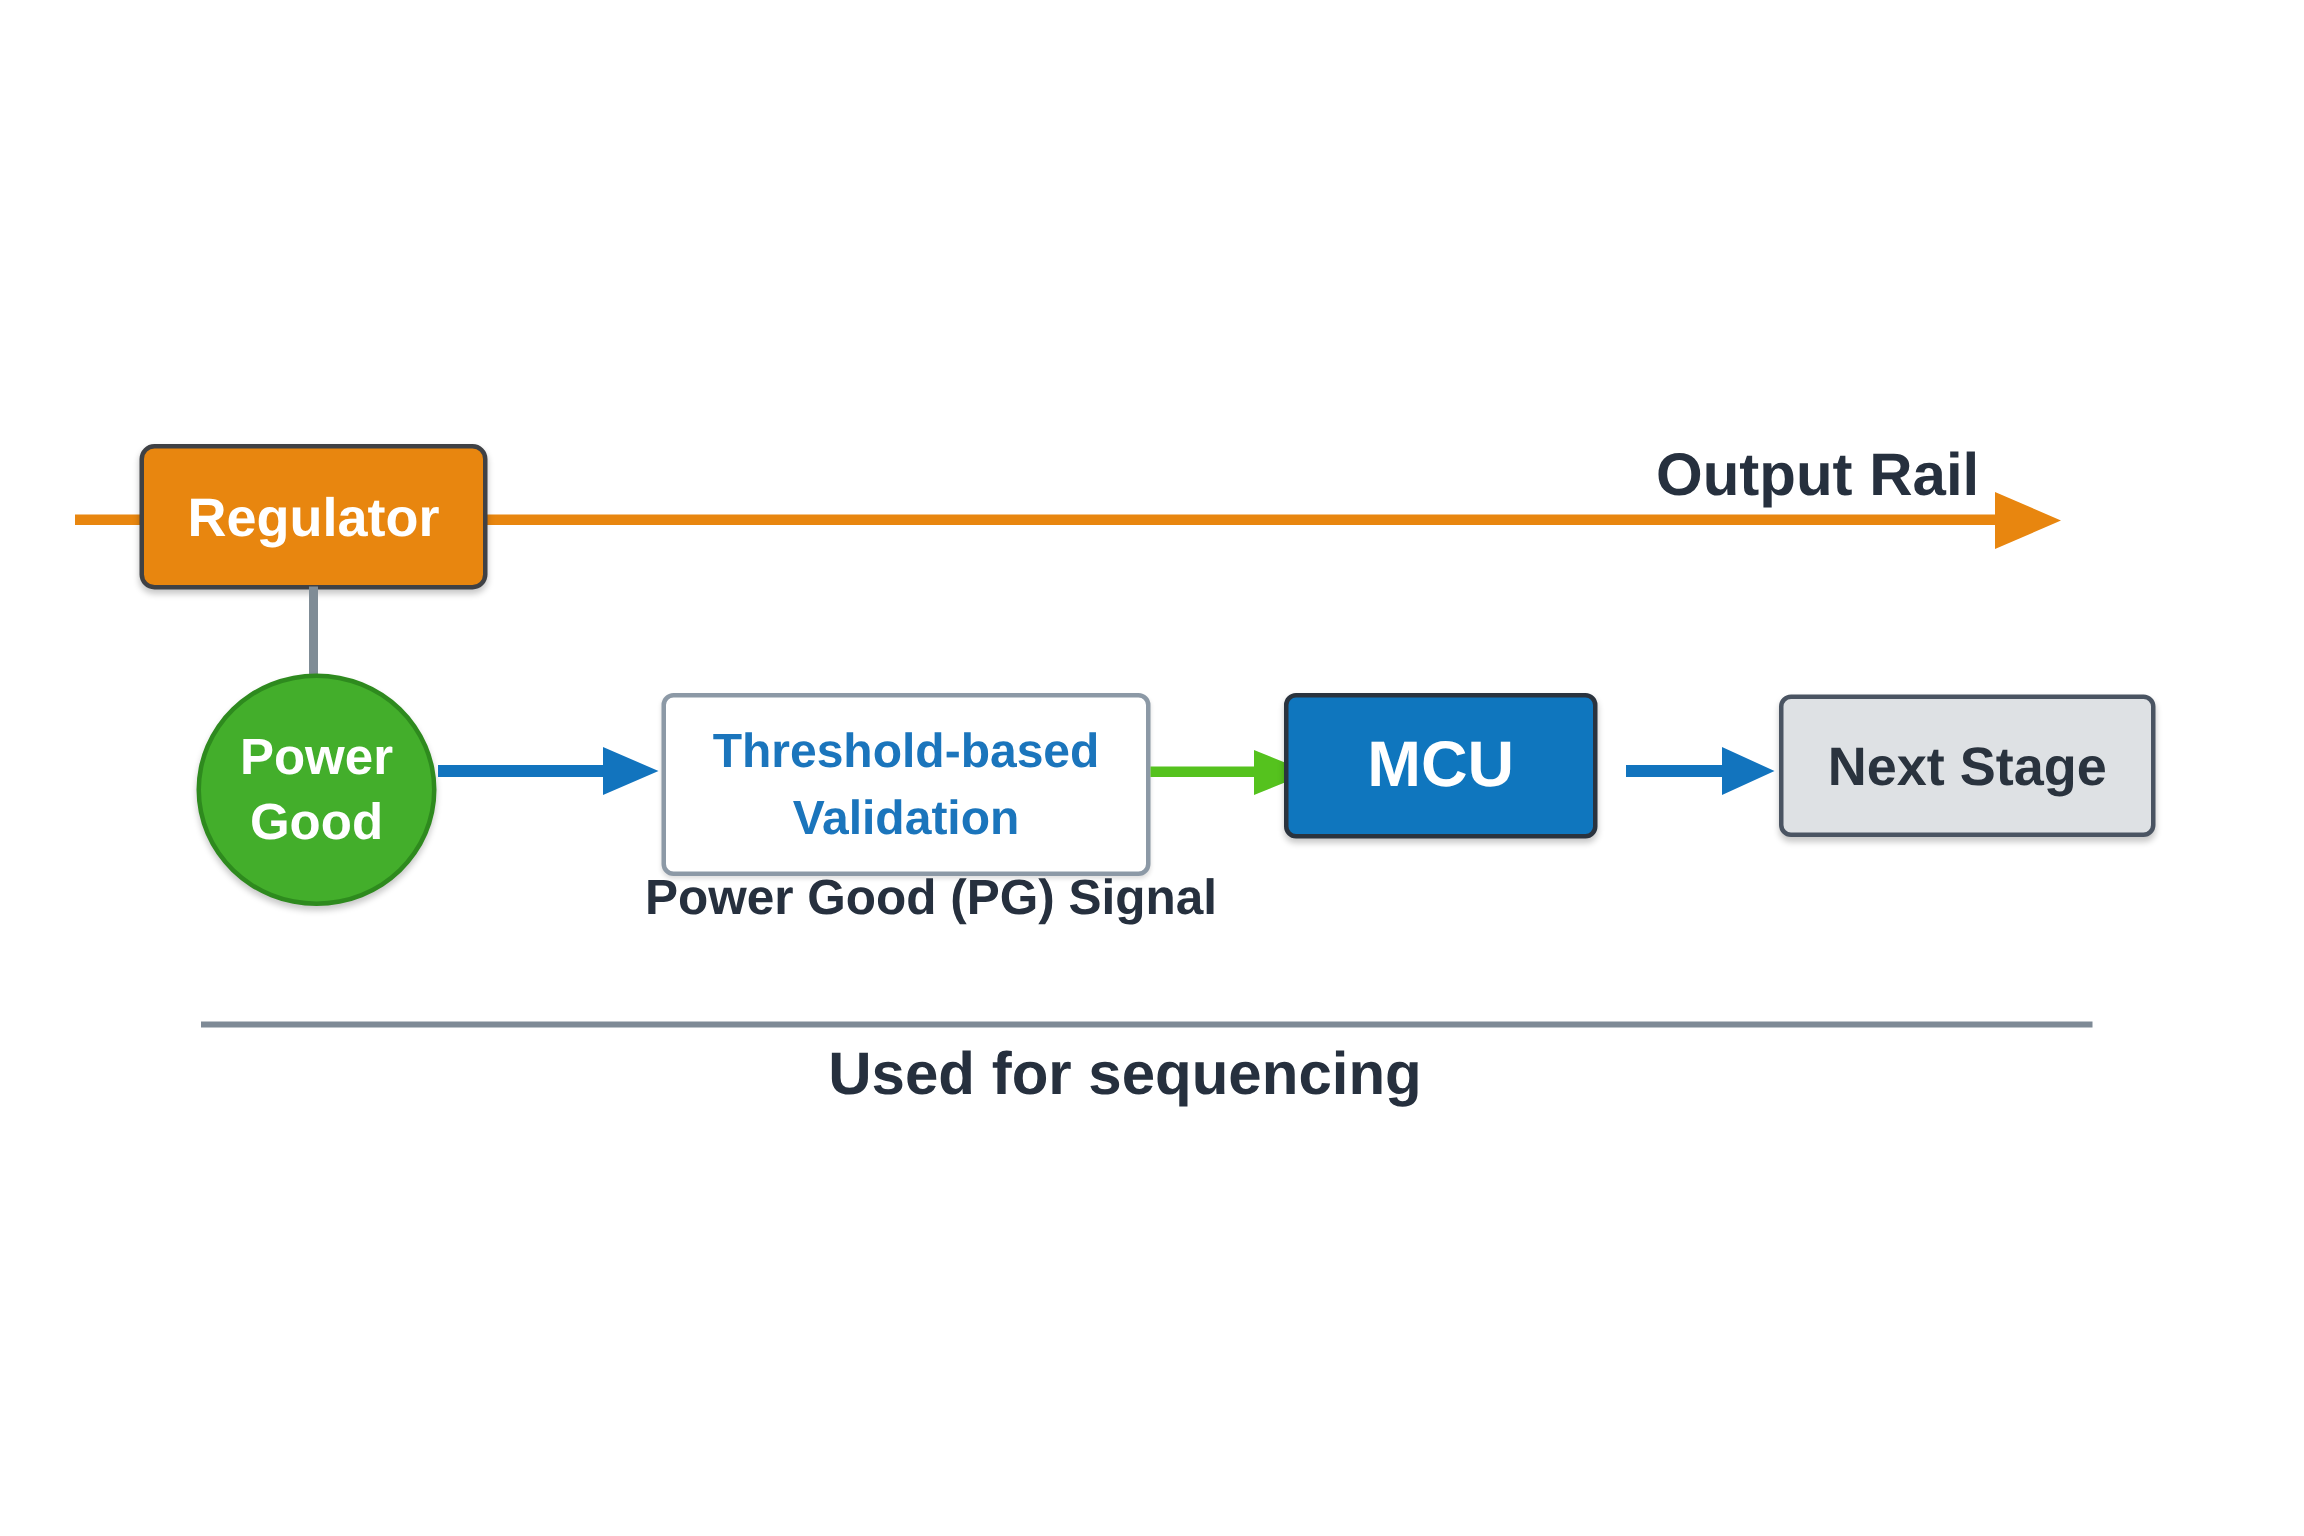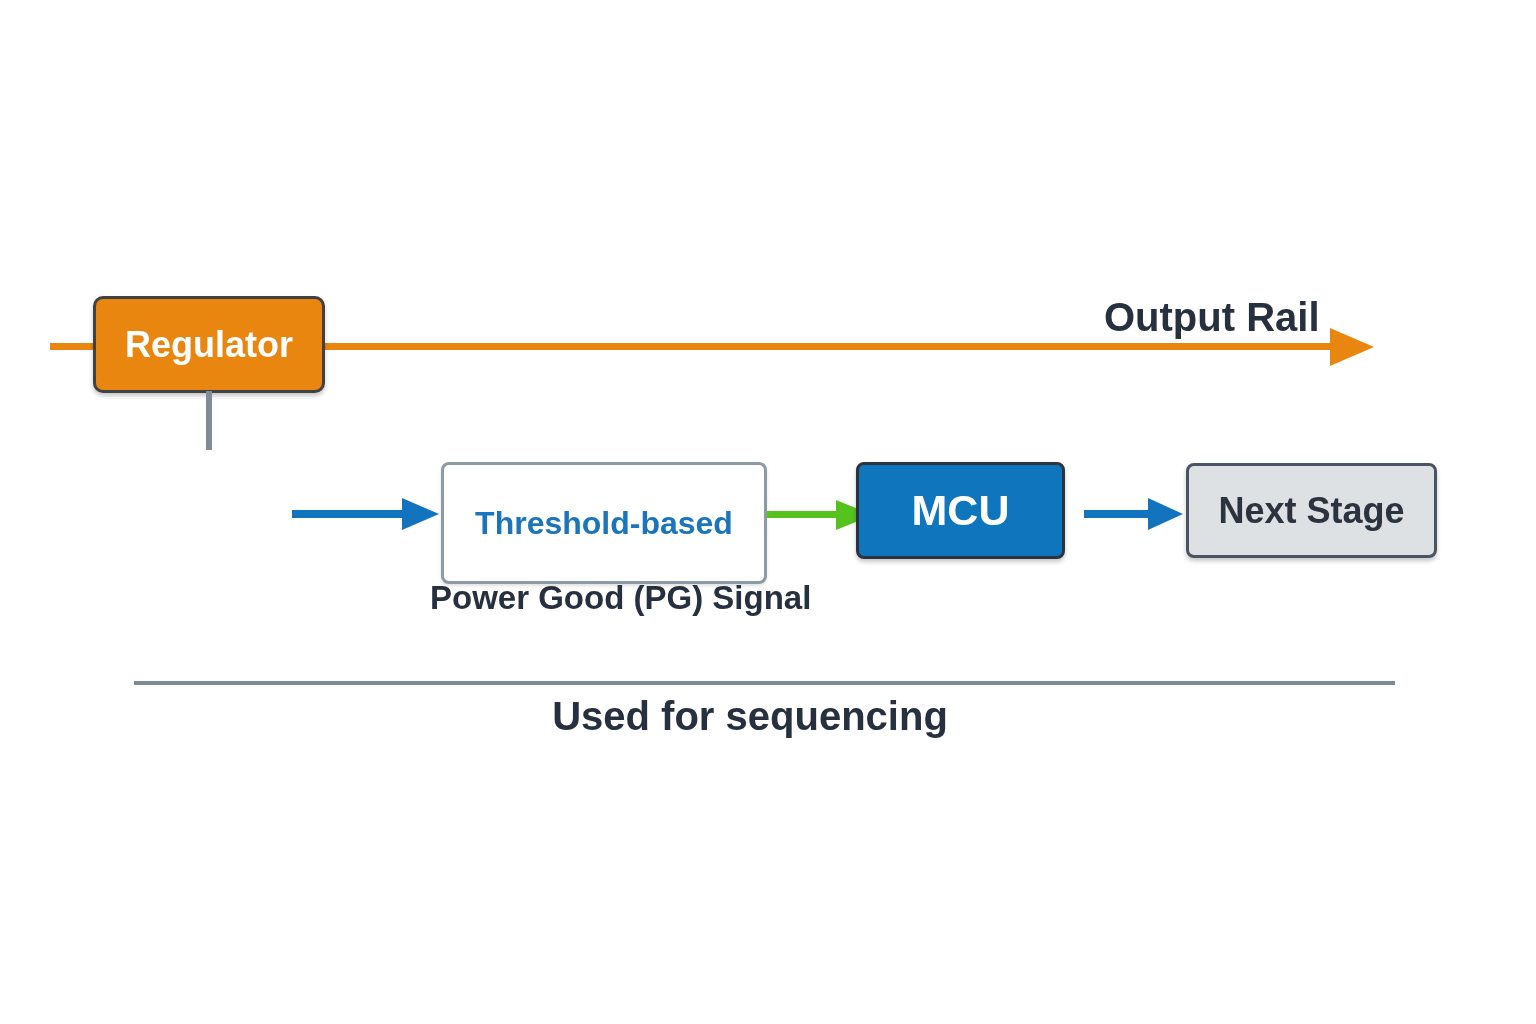--- a/index.html
+++ b/index.html
@@ -77,26 +77,31 @@
   <div class="abs rail-line"></div>
   <div class="abs ah ah-rail"></div>
   <div class="abs lbl output-rail-label">Output Rail</div>
 
   <div class="abs node regulator">
     <span>Regulator</span>
   </div>
 
   <div class="abs connector"></div>
 
+  <div class="abs node powergood">
+    <span>Power</span>
+    <span>Good</span>
+  </div>
 
   <div class="abs blue-line-1"></div>
   <div class="abs ah ah-blue-1"></div>
 
   <div class="abs node validation">
     <span>Threshold-based</span>
+    <span>Validation</span>
   </div>
 
   <div class="abs lbl pg-signal-label">Power Good (PG) Signal</div>
 
   <div class="abs green-line"></div>
   <div class="abs ah ah-green"></div>
 
   <div class="abs node mcu">
     <span>MCU</span>
   </div>

